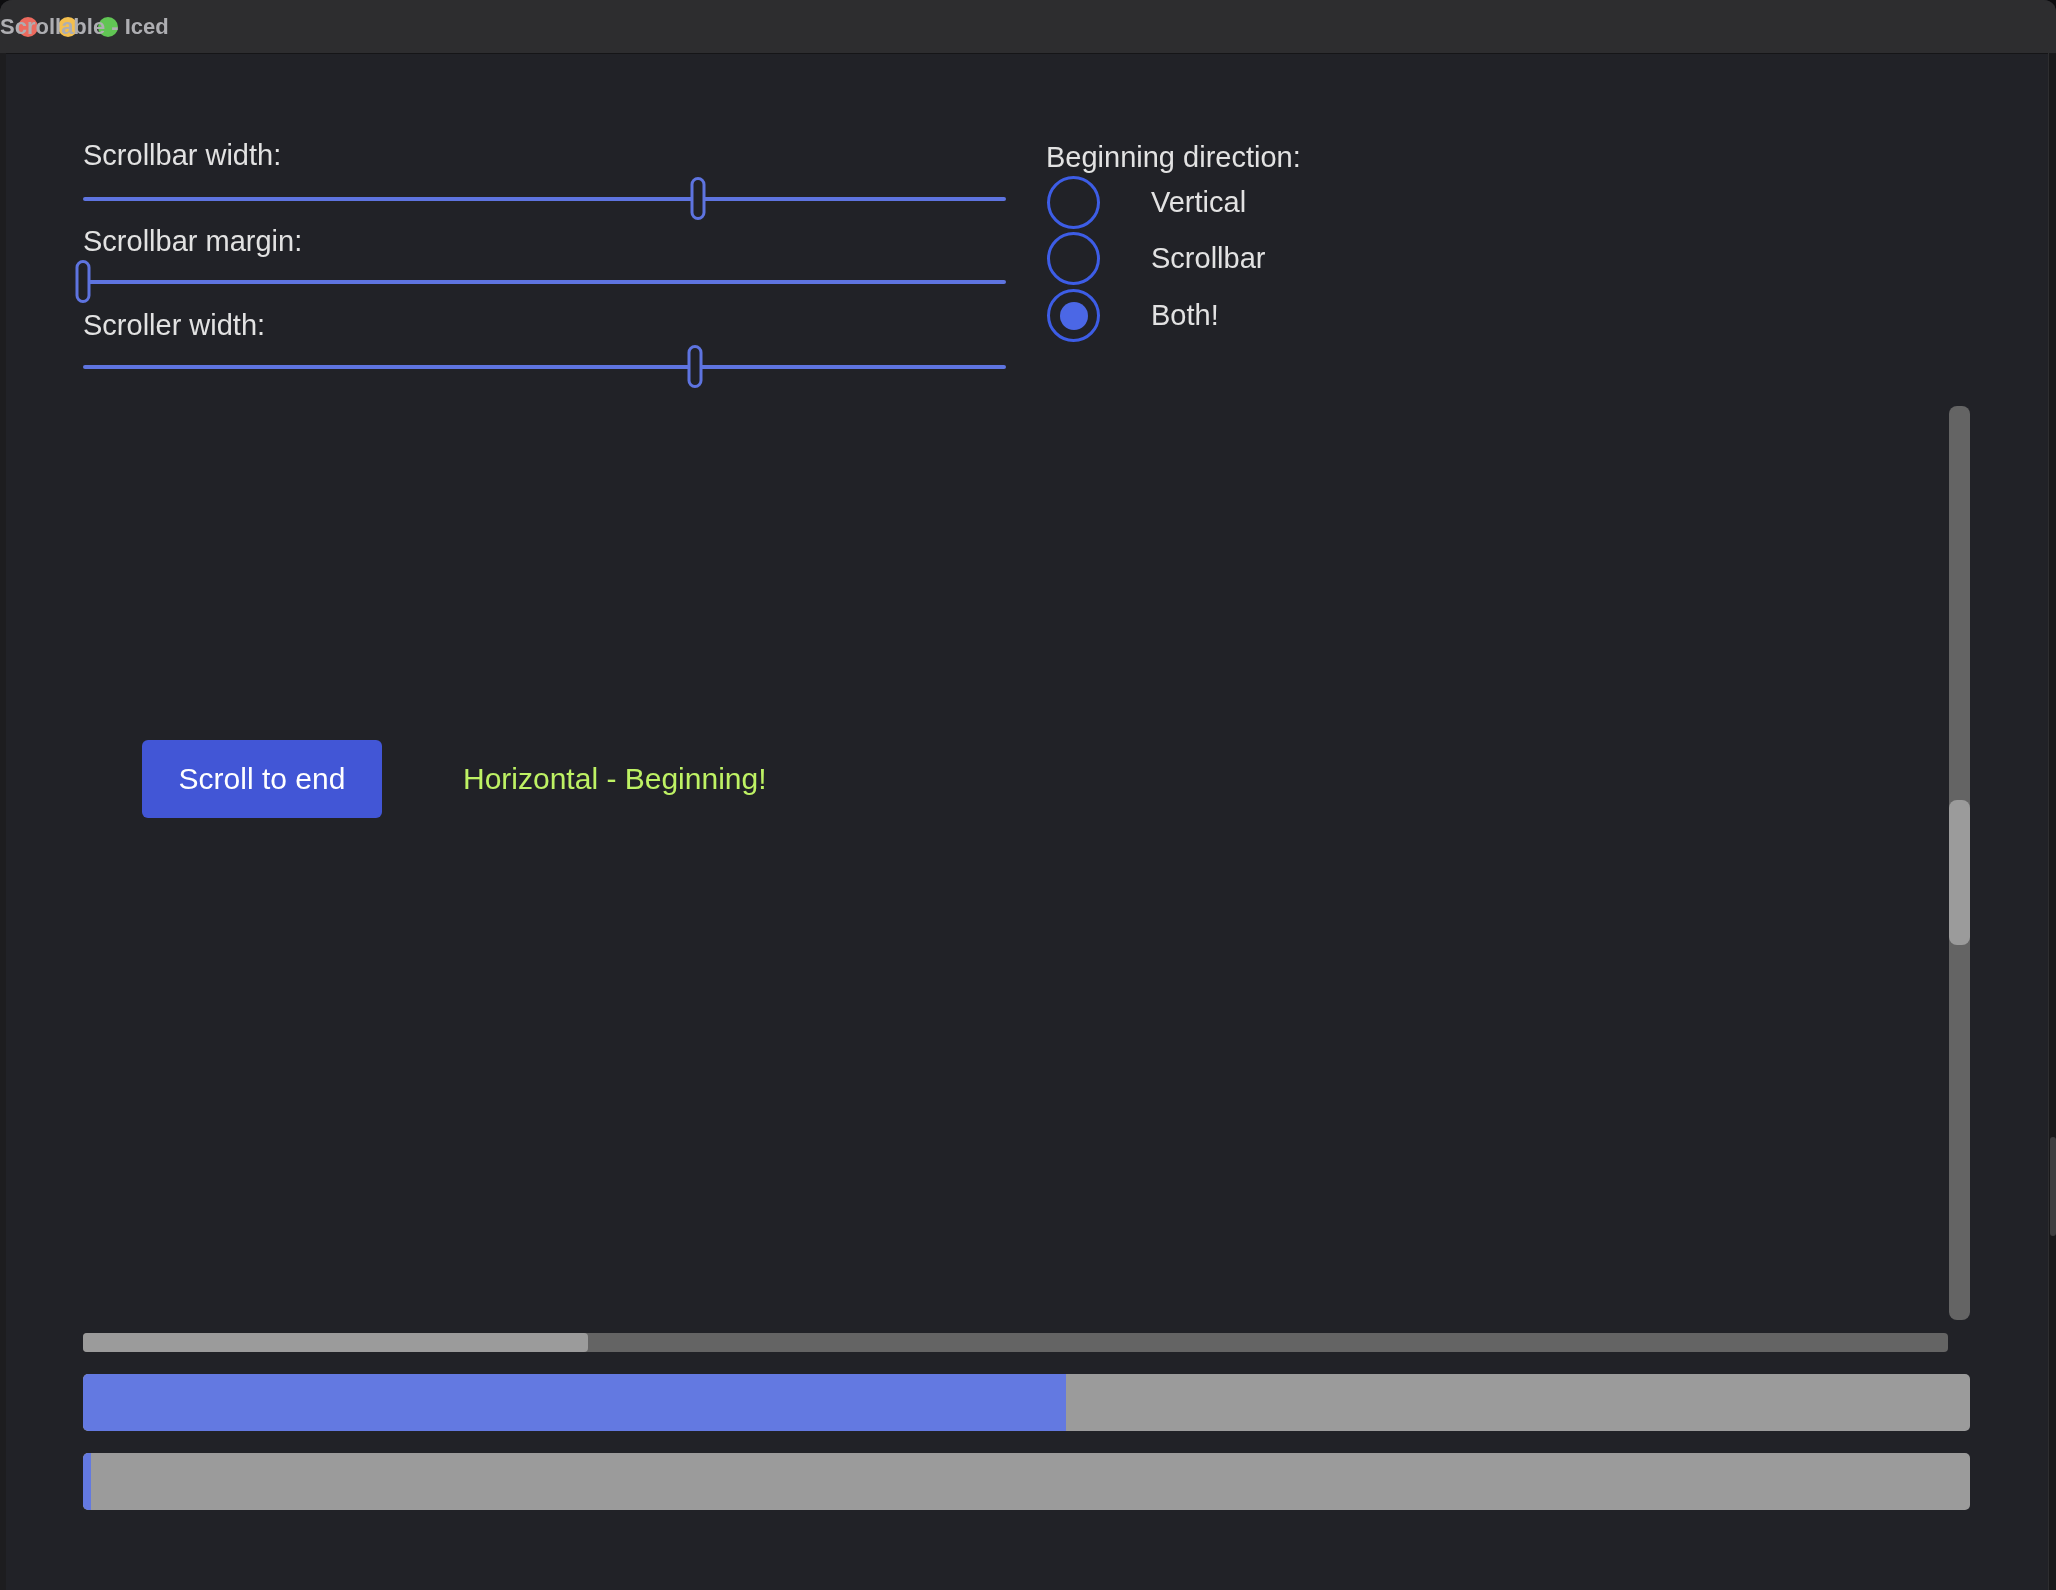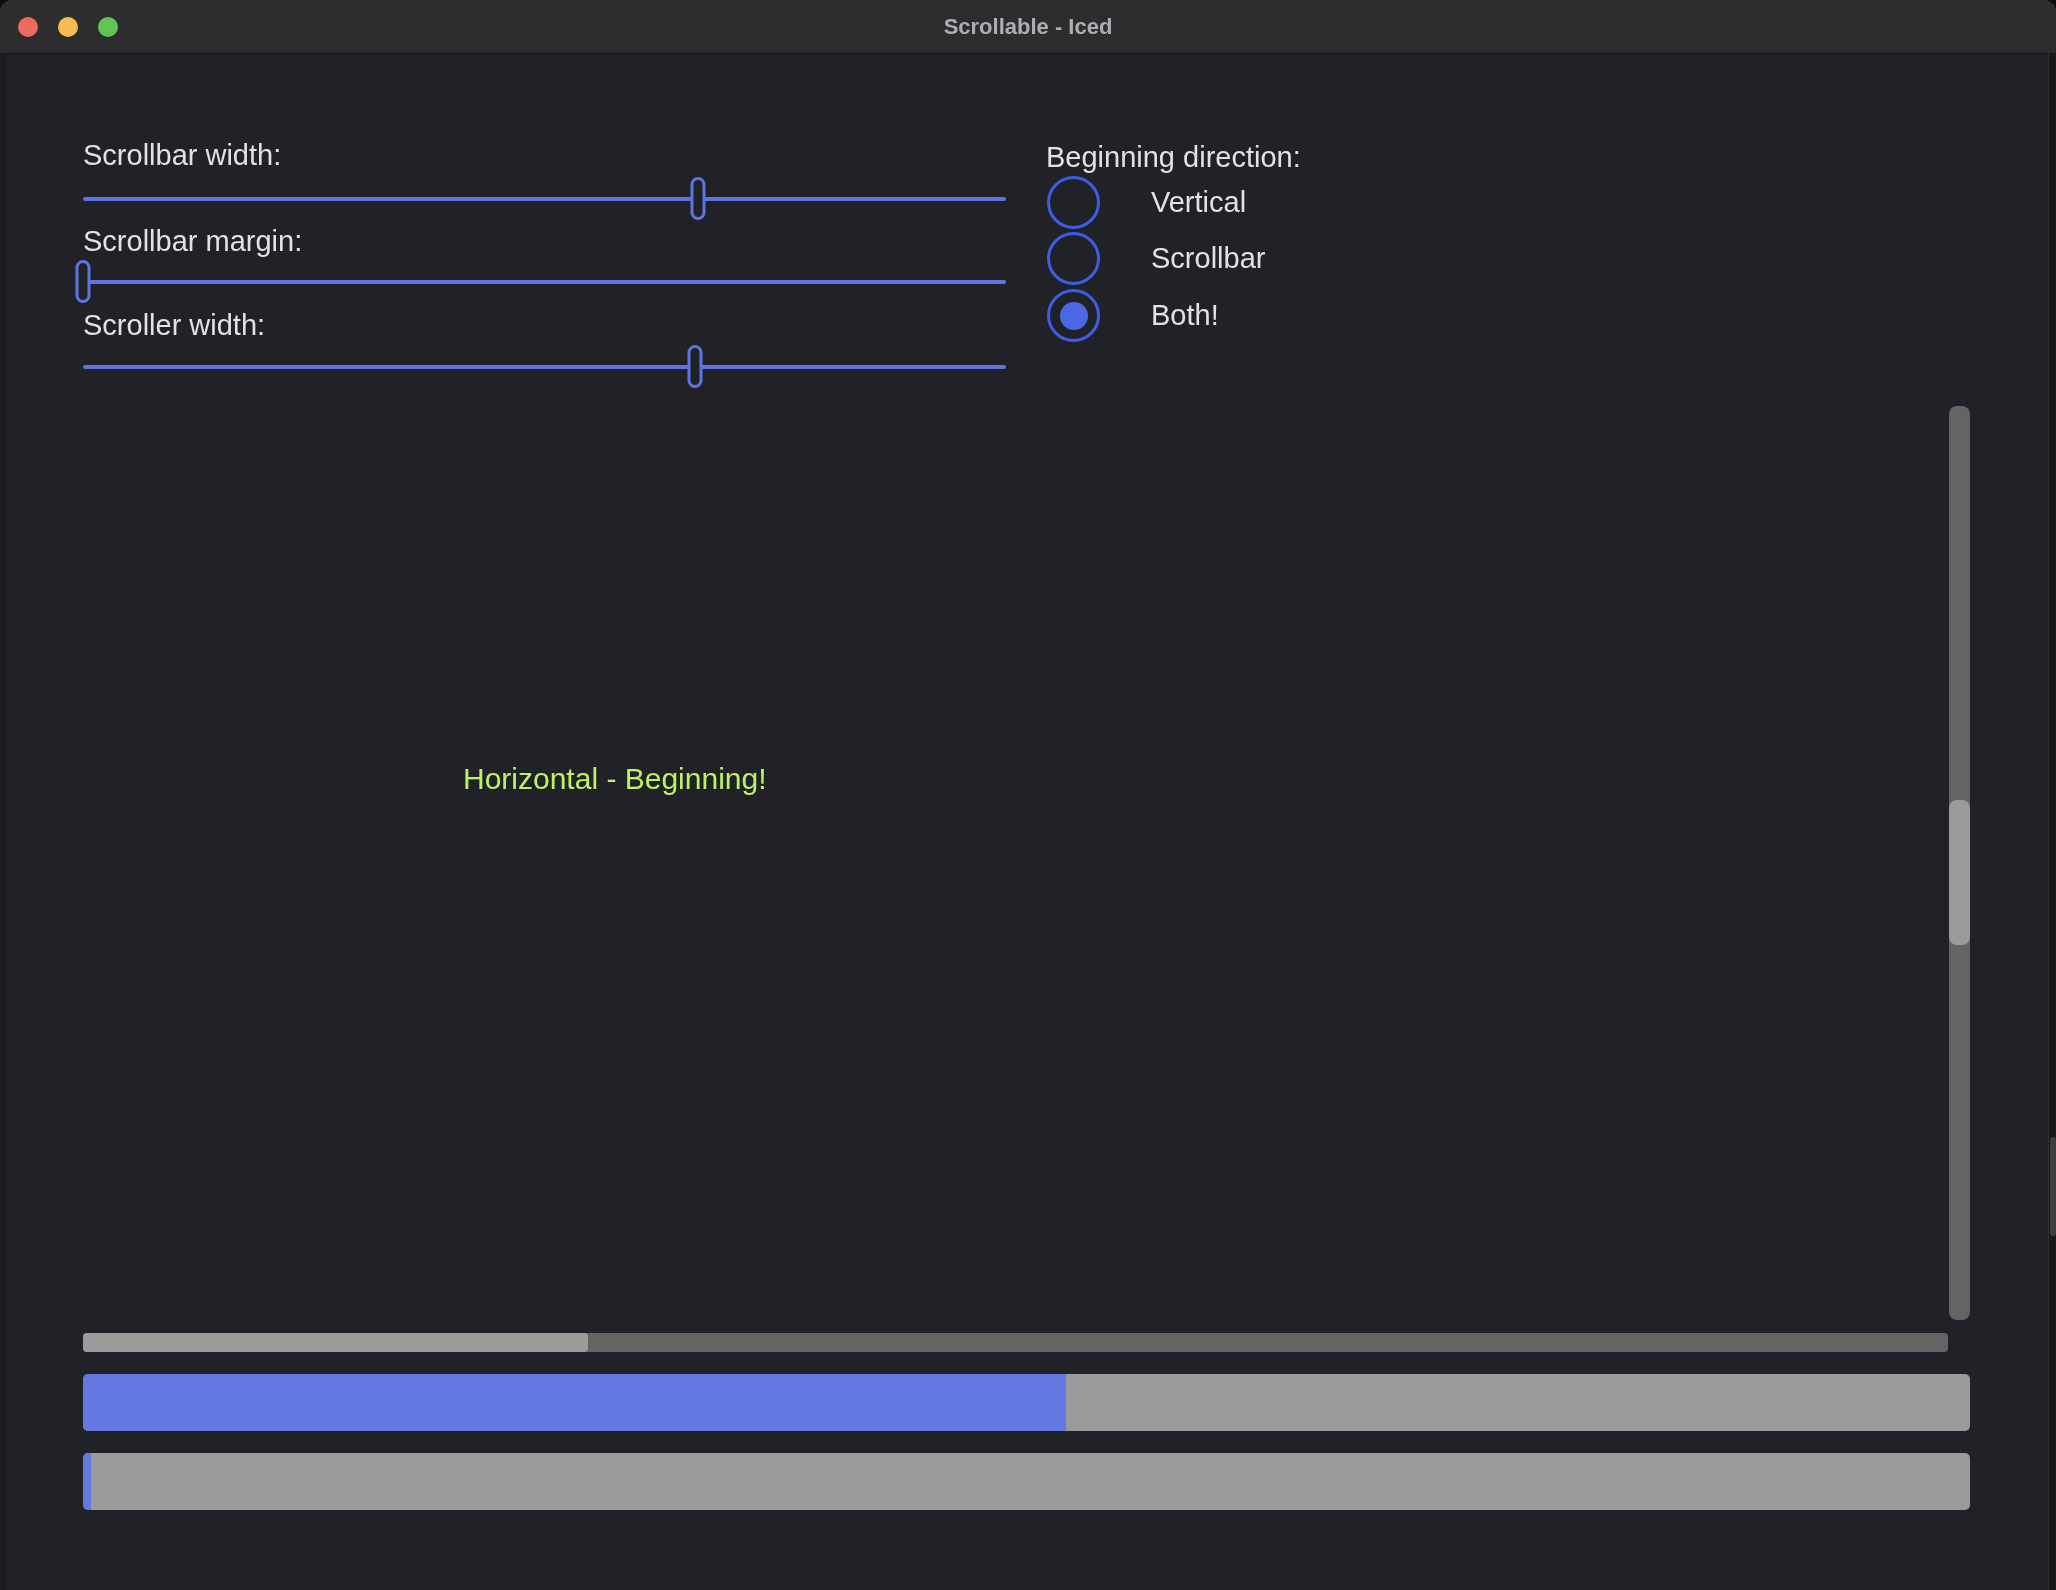--- a/index.html
+++ b/index.html
@@ -1,20 +1,20 @@
 <!DOCTYPE html>
 <html><head>
 <meta charset="utf-8">
 <style>
   html,body{margin:0;padding:0;background:#0d0d0f;}
   body{width:2056px;height:1590px;font-family:"Liberation Sans",sans-serif;}
   .window{position:relative;width:2056px;height:1590px;background:#212227;border-radius:12px 12px 0 0;overflow:hidden;}
   
   .titlebar{position:absolute;left:0;top:0;width:100%;height:53px;background:#2d2d2f;border-bottom:1px solid #151517;}
-  .title{position:absolute;left:0;top:0;width:100%;height:53px;line-height:53px;text-align:center;font-size:22px;font-weight:700;color:#aeaeb2;}
+  .title{position:absolute;left:0;top:0;width:100%;height:53px;line-height:53px;font-size:22px;font-weight:700;color:#aeaeb2;}
   .tl{position:absolute;top:17px;width:20px;height:20px;border-radius:50%;}
   .tl.red{left:18px;background:#ec6a5e;}
   .tl.yellow{left:58px;background:#f4bf4e;}
   .tl.green{left:98px;background:#61c554;}
   
   .edge-left{position:absolute;left:0;top:53px;width:6px;height:1537px;background:#1d1d1f;}
   .edge-scrollbar{position:absolute;left:2048px;top:53px;width:8px;height:1537px;background:#19191b;border-left:1px solid #2e2e30;}
   .edge-thumb{position:absolute;left:1px;width:6px;background:#3e3e40;border-radius:3px;}
   
   .label{position:absolute;font-size:29px;line-height:36px;color:#e2e2e2;white-space:nowrap;}
@@ -84,20 +84,21 @@
     <span class="radio-label">Scrollbar</span>
   </div>
 
   <div class="radio-row" style="left:1047px;top:289px">
     <span class="radio-circle">
         <span class="radio-dot on"></span>
       </span>
     <span class="radio-label">Both!</span>
   </div>
 
+  <button class="btn" style="background: rgb(66, 86, 214);">Scroll to end</button>
   <div class="status">Horizontal - Beginning!</div>
 
   <div class="vscrollbar" style="background: rgb(100, 100, 100);">
     <div class="vscroller" style="top: 43.1%; height: 15.9%; background: rgb(155, 155, 155);"></div>
   </div>
 
   <div class="hscrollbar" style="background: rgb(100, 100, 100);">
     <div class="hscroller" style="left: 0%; width: 27.1%; background: rgb(155, 155, 155);"></div>
   </div>
 

